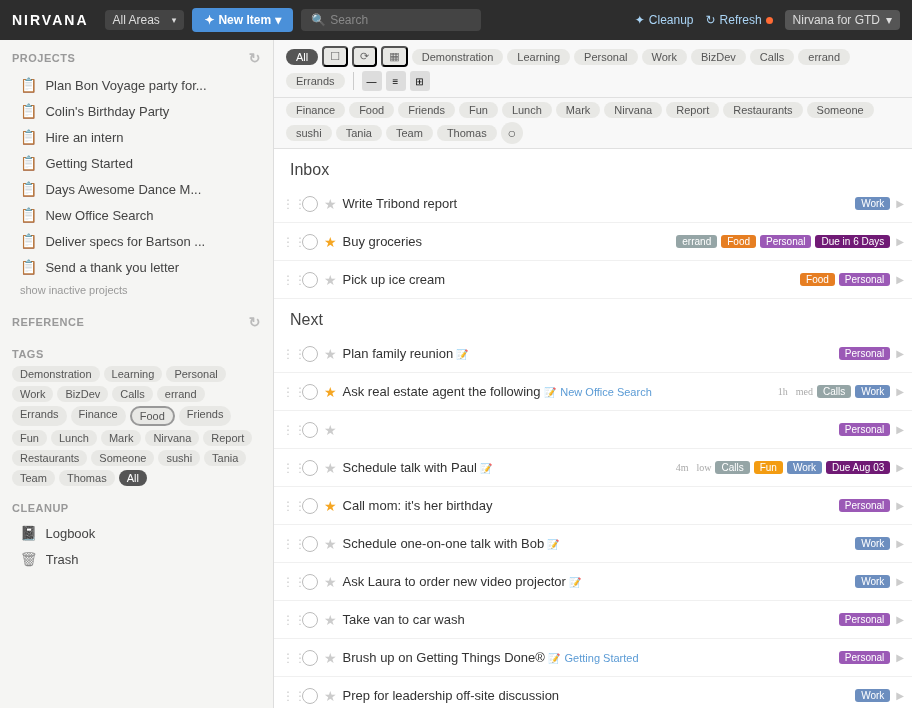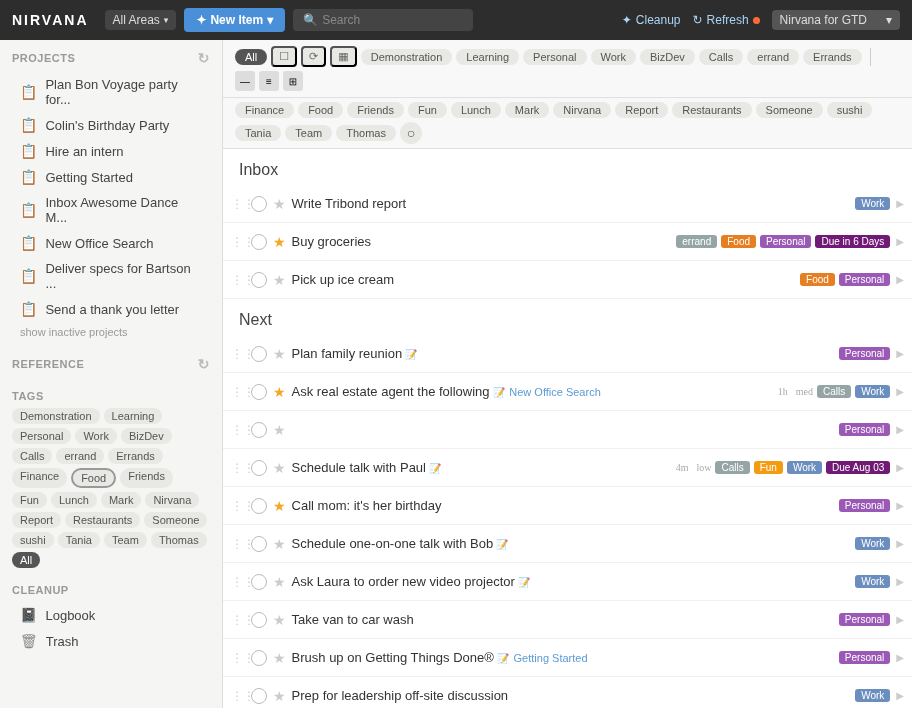--- a/index.html
+++ b/index.html
@@ -1,34 +1,34 @@
 <!DOCTYPE html>
 <html><head>
   <meta charset="utf-8">
   <style>
     * { box-sizing: border-box; margin: 0; padding: 0; }
     body { font-family: -apple-system, BlinkMacSystemFont, 'Segoe UI', Arial, sans-serif; font-size: 13px; background: #f0f0f0; display: flex; flex-direction: column; height: 708px; width: 912px; overflow: hidden; }
 
     
     .top-nav { background: #2d2d2d; color: #fff; height: 40px; display: flex; align-items: center; padding: 0 12px; gap: 8px; flex-shrink: 0; }
     .logo { color: #fff; font-weight: 900; letter-spacing: 2px; font-size: 14px; margin-right: 8px; }
-    .nav-dropdown { background: #444; border-radius: 4px; color: #ddd; font-size: 12px; padding: 3px 8px; cursor: pointer; display: flex; align-items: center; gap: 4px; }
+    .nav-dropdown { background: #444; border-radius: 4px; color: #ddd; font-size: 12px; padding: 3px 8px; cursor: pointer; display: flex; align-items: center; gap: 12px; }
     .nav-dropdown span.arrow { font-size: 9px; }
     .new-item-btn { background: #4a90d9; color: #fff; border-radius: 4px; padding: 5px 12px; font-size: 12px; font-weight: 600; display: flex; align-items: center; gap: 4px; cursor: pointer; }
     .search-box { background: #444; border-radius: 4px; color: #aaa; font-size: 12px; padding: 4px 10px; display: flex; align-items: center; gap: 4px; flex: 1; max-width: 180px; }
     .nav-right { margin-left: auto; display: flex; align-items: center; gap: 12px; }
     .nav-action { color: #aad4f5; font-size: 12px; display: flex; align-items: center; gap: 4px; cursor: pointer; }
     .nav-action .dot { width: 7px; height: 7px; border-radius: 50%; background: #ff6b35; display: inline-block; }
-    .nirvana-gtd { background: #555; border-radius: 4px; padding: 3px 8px; font-size: 12px; color: #ddd; display: flex; align-items: center; gap: 19px; cursor: pointer; }
+    .nirvana-gtd { background: #555; border-radius: 4px; padding: 3px 8px; font-size: 12px; color: #ddd; display: flex; align-items: center; gap: 6px; cursor: pointer; }
 
     
     .main-layout { display: flex; flex: 1; overflow: hidden; }
 
     
-    .sidebar { width: 223px; background: #f5f5f3; border-right: 1px solid #ddd; overflow-y: auto; flex-shrink: 0; padding-bottom: 20px; }
+    .sidebar { width: 274px; background: #f5f5f3; border-right: 1px solid #ddd; overflow-y: auto; flex-shrink: 0; padding-bottom: 20px; }
     .sidebar-section { padding: 10px 12px 4px; }
     .sidebar-section-header { display: flex; align-items: center; justify-content: space-between; color: #999; font-size: 11px; font-weight: 600; text-transform: uppercase; letter-spacing: 0.5px; margin-bottom: 6px; }
     .sidebar-section-header .refresh-icon { font-size: 14px; color: #bbb; cursor: pointer; }
     .sidebar-item { display: flex; align-items: center; gap: 8px; padding: 5px 8px; border-radius: 4px; cursor: pointer; color: #444; font-size: 13px; }
     .sidebar-item .item-icon { color: #888; font-size: 14px; }
     .show-inactive { color: #999; font-size: 11px; padding: 4px 8px; cursor: pointer; }
 
     
     .tags-section { padding: 8px 12px; }
     .tags-section-header { color: #999; font-size: 11px; font-weight: 700; text-transform: uppercase; letter-spacing: 0.5px; margin-bottom: 6px; }
@@ -133,21 +133,21 @@
       <div class="sidebar-item">
         <span class="item-icon">📋</span>
         <span>Hire an intern</span>
       </div>
       <div class="sidebar-item">
         <span class="item-icon">📋</span>
         <span>Getting Started</span>
       </div>
       <div class="sidebar-item">
         <span class="item-icon">📋</span>
-        <span>Inbox Awesome Dance M...</span>
+        <span>Days Awesome Dance M...</span>
       </div>
       <div class="sidebar-item">
         <span class="item-icon">📋</span>
         <span>New Office Search</span>
       </div>
       <div class="sidebar-item">
         <span class="item-icon">📋</span>
         <span>Deliver specs for Bartson ...</span>
       </div>
       <div class="sidebar-item">

